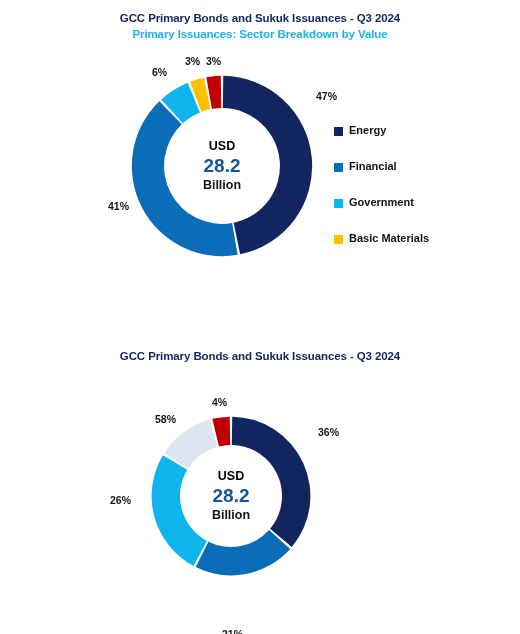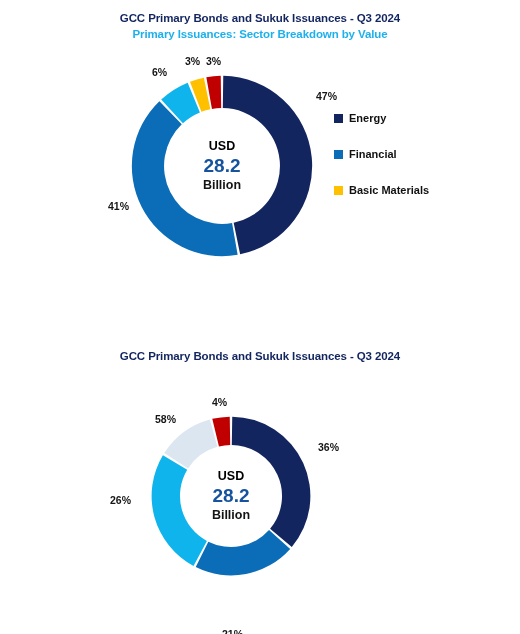--- a/index.html
+++ b/index.html
@@ -87,21 +87,21 @@
     white-space: nowrap;
   }
 
   .legend {
     position: absolute;
   }
   #legend-1 { left: 334px; top: 100px; }
 
   .legend-item {
     display: flex;
-    align-items: center;
+    align-items: flex-end;
   }
   #legend-1 .legend-item { height: 36px; }
 
   .legend-swatch {
     width: 9px;
     height: 9px;
     flex: 0 0 auto;
     margin-right: 6px;
   }
   .legend-label {
@@ -149,20 +149,24 @@
   <div class="legend" id="legend-1">
       <div class="legend-item">
         <span class="legend-swatch" style="background: rgb(19, 37, 95);"></span>
         <span class="legend-label">Energy</span>
       </div>
       <div class="legend-item">
         <span class="legend-swatch" style="background: rgb(11, 108, 184);"></span>
         <span class="legend-label">Financial</span>
       </div>
       <div class="legend-item">
+        <span class="legend-swatch" style="background: rgb(15, 180, 236);"></span>
+        <span class="legend-label">Government</span>
+      </div>
+      <div class="legend-item">
         <span class="legend-swatch" style="background: rgb(255, 192, 0);"></span>
         <span class="legend-label">Basic Materials</span>
       </div>
     </div>
 </div>
 
 <div class="chart-block" id="chart-block-2">
 
   <div class="titles" style="position:absolute; left:0; top:10px;">
     <div class="title-main">GCC Primary Bonds and Sukuk Issuances - Q3 2024</div>
@@ -179,20 +183,20 @@
         </g>
     </svg>
     <div class="donut-center">
       <div class="center-currency">USD</div>
       <div class="center-value">28.2</div>
       <div class="center-unit">Billion</div>
     </div>
   </div>
 
   <div id="chart2-pct-labels">
-      <div class="pct-label" style="left: 318px; top: 103px;">36%</div>
+      <div class="pct-label" style="left: 318px; top: 88px;">36%</div>
       <div class="pct-label" style="left: 222px; top: 250px; margin-top: 40px;">21%</div>
       <div class="pct-label" style="left: 110px; top: 156px;">26%</div>
       <div class="pct-label" style="left: 155px; top: 75px;">58%</div>
       <div class="pct-label" style="left: 212px; top: 58px;">4%</div>
     </div>
 
 </div>
 
 </body></html>

